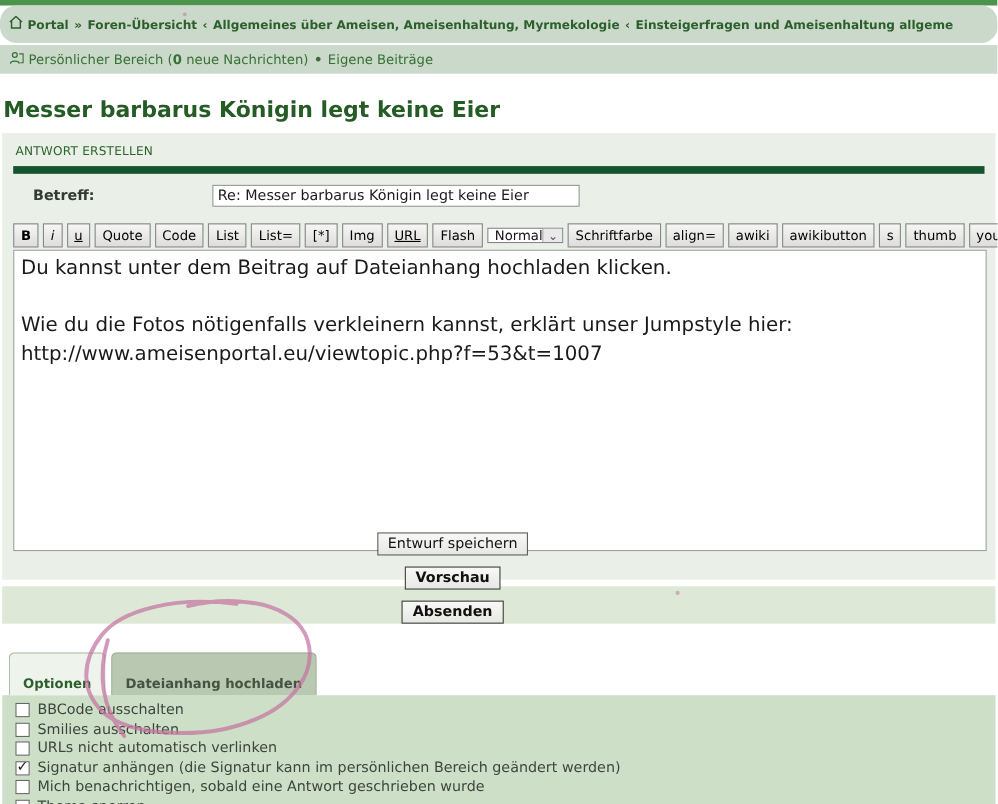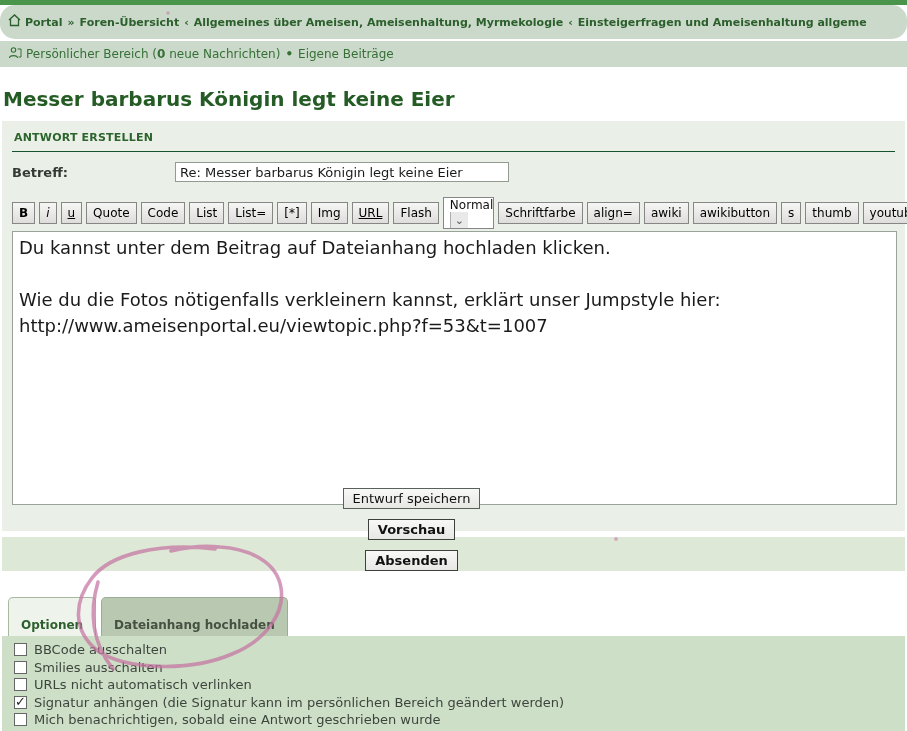--- a/index.html
+++ b/index.html
@@ -17,33 +17,33 @@
   .user-bar { height:26px; font-size:12px; color:#357035; }
   .user-bar a { color:#357035; text-decoration:none; cursor:pointer; }
   .user-sep { margin:0 5px; font-weight:bold; }
   .icon-svg { display:inline-block; vertical-align:middle; margin-right:4px; }
 
   
   .content { padding:0 2px; }
   h1.title { font-size:20px; font-weight:bold; color:#255c25; margin:20px 0 10px; padding-left:1px; }
 
   .panel { background:#eaf0e8; padding:0 10px 26px; }
-  .panel-head { padding:10px 2px 7px; border-bottom:1px solid #14532d; color:#2d642d; font-weight:bold; font-size:11px; letter-spacing:.2px; }
+  .panel-head { padding:10px 2px 7px; border-bottom:7px solid #14532d; color:#2d642d; font-weight:normal; font-size:11px; letter-spacing:.2px; }
   .subject-row { display:flex; align-items:center; margin-top:10px; }
-  .subject-label { display:inline-block; width:163px; font-size:13px; font-weight:bold; color:#333a33; }
+  .subject-label { display:inline-block; width:163px; font-size:13px; font-weight:bold; color:#333a33;margin-left:18px; }
   .subject-input { width:334px; height:20px; border:1px solid #929a92; font-size:13px; padding:1px 4px; font-family:"DejaVu Sans","Liberation Sans",sans-serif; color:#1a1a1a; background:#fff; }
 
   .toolbar { display:flex; align-items:center; gap:4px; margin-top:15px; flex-wrap:nowrap; }
   .tb { font-family:"DejaVu Sans","Liberation Sans",sans-serif; font-size:12px; height:22px; padding:1px 6px;
         background:linear-gradient(#f6f6f5,#dedddb); border:1px solid #868686; color:#000; cursor:pointer; }
   .tb.b-bold { font-weight:bold; }
   .tb.b-italic { font-style:italic; }
   .tb.b-under, .tb.b-url { text-decoration:underline; }
-  .sel { display:inline-flex; justify-content:space-between; height:32px; width:103px;
-         background:#fff; border:1px solid #868686; font-size:12px; padding-left:6px; cursor:pointer; color:#111;flex-direction:column; }
+  .sel { display:inline-flex; align-items:center; justify-content:space-between; height:14px; width:103px;
+         background:#fff; border:1px solid #868686; font-size:12px; padding-left:6px; cursor:pointer; color:#111; }
   .sel .chev { width:18px; height:100%; background:#e9e9e9; border-left:1px solid #adadad; display:flex; align-items:center; justify-content:center; color:#555; font-size:11px; }
 
   .message { display:block; margin-top:2px; width:885px; height:274px; border:1px solid #9aa39a; background:#fff;
              font-family:"DejaVu Sans","Liberation Sans",sans-serif; font-size:18px; line-height:1.45; color:#1a1a1a;
              padding:3px 6px; resize:none; }
 
   .actions-strip { margin-top:6px; height:34px; background:#dde8d7; display:flex; align-items:center;
                    justify-content:flex-end; padding-right:84px; gap:10px;flex-direction:column; }
   .btn { font-family:"DejaVu Sans","Liberation Sans",sans-serif; font-size:13px; padding:2px 9px; height:23px;
          background:linear-gradient(#f8f8f7,#e7e7e4); border:1px solid #5a605a; color:#111; cursor:pointer; }

